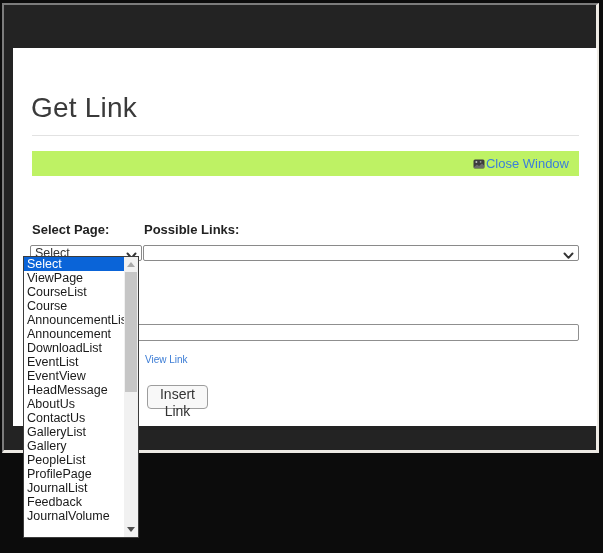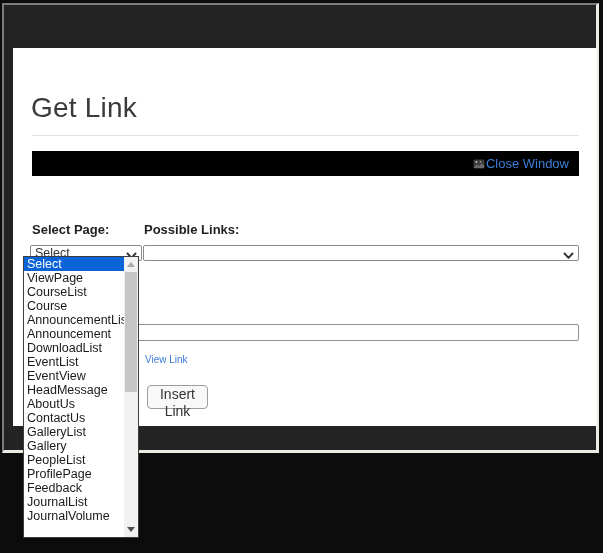--- a/index.html
+++ b/index.html
@@ -44,21 +44,21 @@
     position: absolute;
     left: 19px; top: 87px;
     width: 547px; height: 1px;
     background: #e2e2e2;
   }
 
   .toolbar {
     position: absolute;
     left: 19px; top: 103px;
     width: 547px; height: 25px;
-    background: #000000;
+    background: #bef264;
     display: flex;
     justify-content: flex-end;
     align-items: center;
     padding-right: 10px;
   }
 
   .close-link {
     display: inline-flex;
     align-items: center;
     gap: 1px;
@@ -260,22 +260,22 @@
       <div class="dd-option">DownloadList</div>
       <div class="dd-option">EventList</div>
       <div class="dd-option">EventView</div>
       <div class="dd-option">HeadMessage</div>
       <div class="dd-option">AboutUs</div>
       <div class="dd-option">ContactUs</div>
       <div class="dd-option">GalleryList</div>
       <div class="dd-option">Gallery</div>
       <div class="dd-option">PeopleList</div>
       <div class="dd-option">ProfilePage</div>
+      <div class="dd-option">JournalList</div>
       <div class="dd-option">Feedback</div>
-      <div class="dd-option">JournalList</div>
       <div class="dd-option">JournalVolume</div>
     </div>
   <div class="dd-scrollbar">
     <div class="sb-btn sb-up">
         <div class="tri-up"></div>
       </div>
     <div class="sb-thumb"></div>
     <div class="sb-btn sb-down">
         <div class="tri-down"></div>
       </div>

